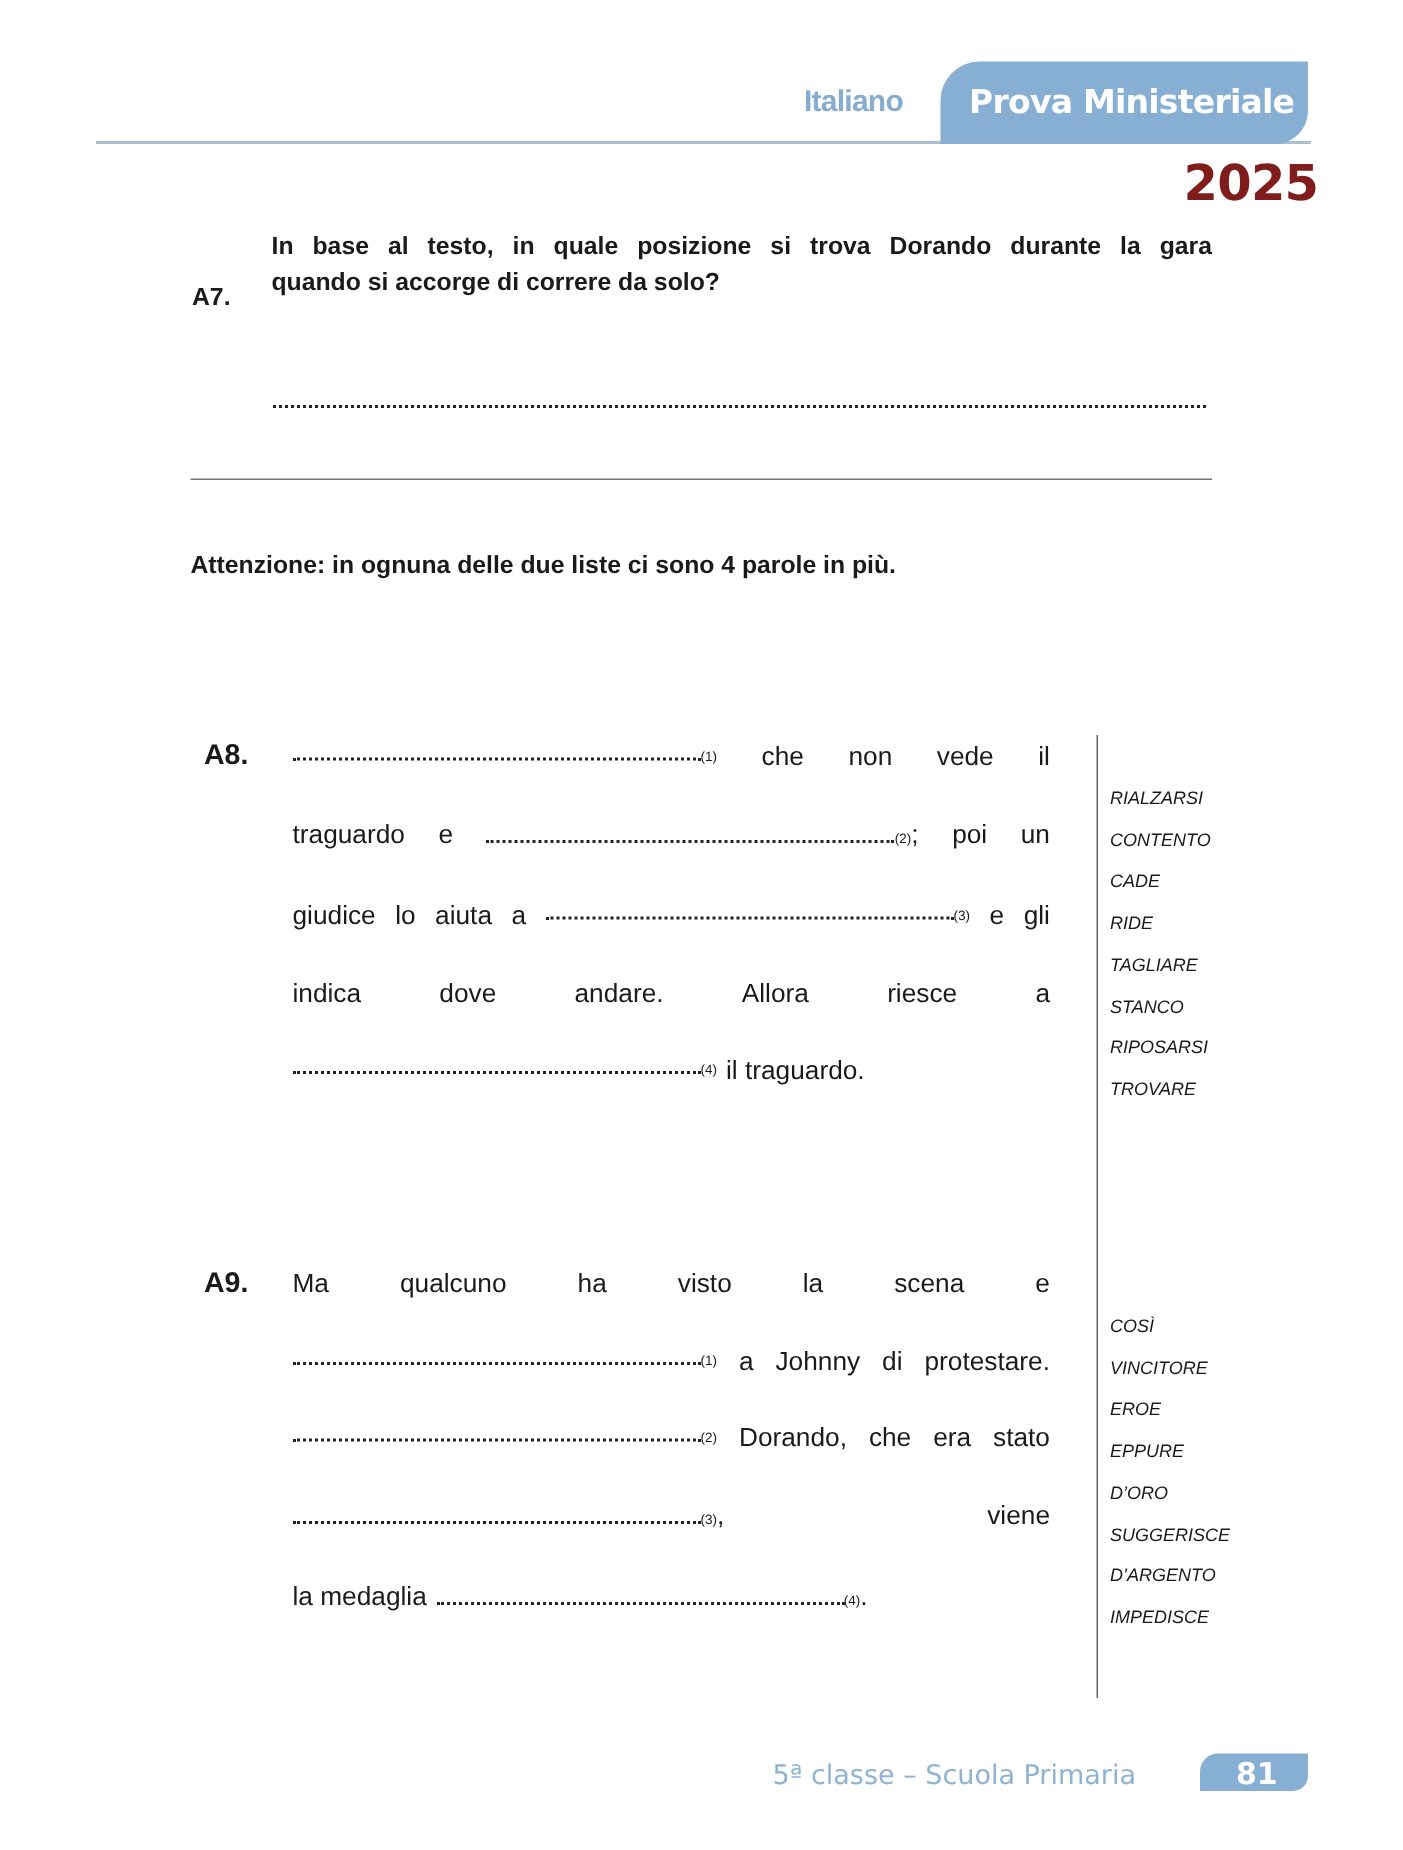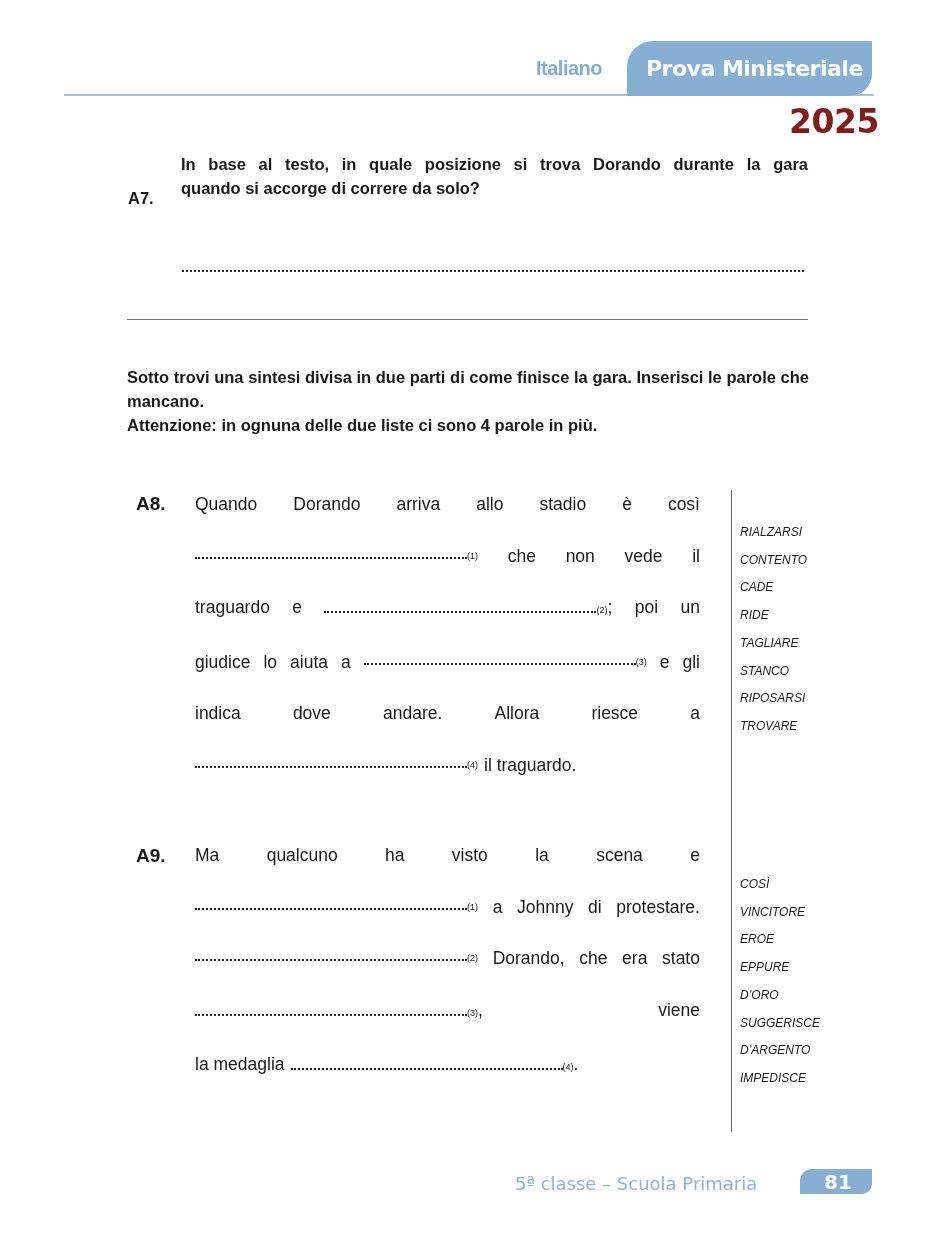--- a/index.html
+++ b/index.html
@@ -48,35 +48,25 @@
 <div class="tab-label">Prova Ministeriale</div>
 <div class="year">2025</div>
 
 <div class="q-num" style="left:128px; top:155px;margin-top:34px;">A7.</div>
 <div class="q-text" style="left:181px; top:152px; width:627px; text-align-last: justify;">In base al testo, in quale posizione si trova Dorando durante la gara</div>
 <div class="q-text" style="left:181px; top:176px;">quando si accorge di correre da solo?</div>
 <div class="answer-dots"></div>
 <div class="separator"></div>
 
 <div class="instructions">
-  <p>Sotto trovi una sintesi divisa in due parti di come finisce la gara. Inserisci le parole che mancano.</p>
   <p>Attenzione: in ognuna delle due liste ci sono 4 parole in più.</p>
 </div>
 
 <div class="cloze-num" style="top:493px;">A8.</div>
 <div class="cloze" style="top:479px;">
-  <div class="line">
-    <span>Quando</span>
-    <span>Dorando</span>
-    <span>arriva</span>
-    <span>allo</span>
-    <span>stadio</span>
-    <span>è</span>
-    <span>così</span>
-  </div>
   <div class="line">
     <span class="blank-wrap">
         <span class="blank"></span>
         <span class="blank-ref">(1)</span>
       </span>
     <span>che</span>
     <span>non</span>
     <span>vede</span>
     <span>il</span>
   </div>

